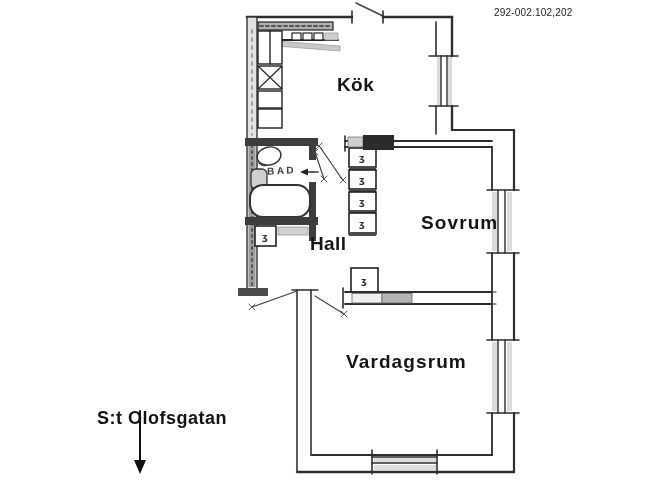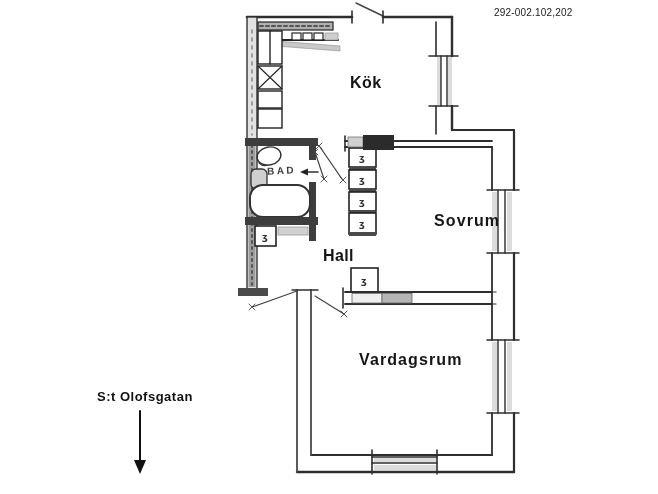--- a/index.html
+++ b/index.html
@@ -2,32 +2,32 @@
 <html><head>
 <meta charset="utf-8">
 <style>
   html,body{margin:0;padding:0;background:#fff;}
   #stage{
     position:relative;width:658px;height:494px;background:#fff;overflow:hidden;
     font-family:"Liberation Sans", sans-serif;
   }
   #plan-svg{position:absolute;left:0;top:0;}
   .room-label{
-    position:absolute;font-weight:700;font-size:16px;color:#151515;
-    letter-spacing:0.4px;white-space:nowrap;margin-left:13px;
+    position:absolute;font-weight:700;font-size:19px;color:#151515;
+    letter-spacing:0.4px;white-space:nowrap;
   }
   .label-sovrum{left:421px;top:212px;letter-spacing:1.1px;}
   .label-kok{left:337px;top:74px;}
-  .label-hall{left:286px;top:247px;padding-left:24px;}
+  .label-hall{left:286px;top:233px;padding-left:24px;}
   .label-vardagsrum{left:346px;top:351px;letter-spacing:1.1px;}
   .label-bad{
     position:absolute;left:267px;top:165px;font-weight:700;font-size:10px;color:#3c3c3c;
     letter-spacing:2.5px;transform:rotate(-3deg);white-space:nowrap;
   }
-  .label-street{position:absolute;left:97px;top:389px;font-weight:700;font-size:13px;color:#111;letter-spacing:0.5px;white-space:nowrap;}
+  .label-street{position:absolute;left:97px;top:408px;font-weight:700;font-size:18px;color:#111;letter-spacing:0.5px;white-space:nowrap;}
   .label-ref{position:absolute;left:494px;top:7px;font-weight:400;font-size:10px;color:#222;letter-spacing:0.2px;white-space:nowrap;}
   .closet-glyph{font-family:"DejaVu Sans", sans-serif;font-size:9px;fill:#333;font-weight:bold;}
 </style>
 </head>
 <body>
 
 <div id="stage">
 
   <svg id="plan-svg" width="658" height="494" viewBox="0 0 658 494" fill="none" stroke-linecap="round">
 

